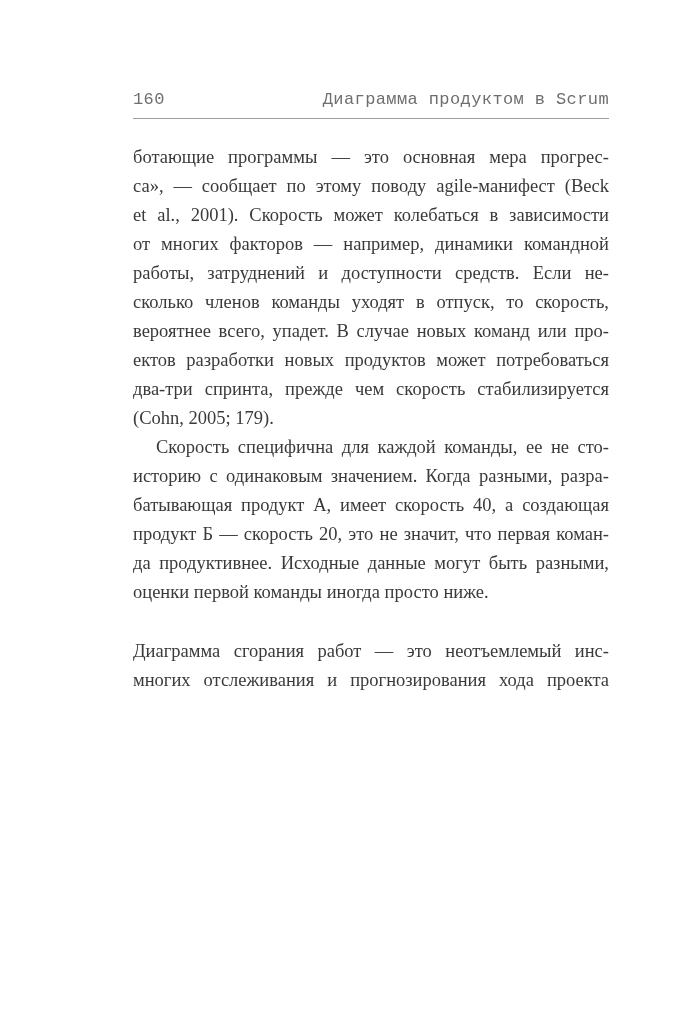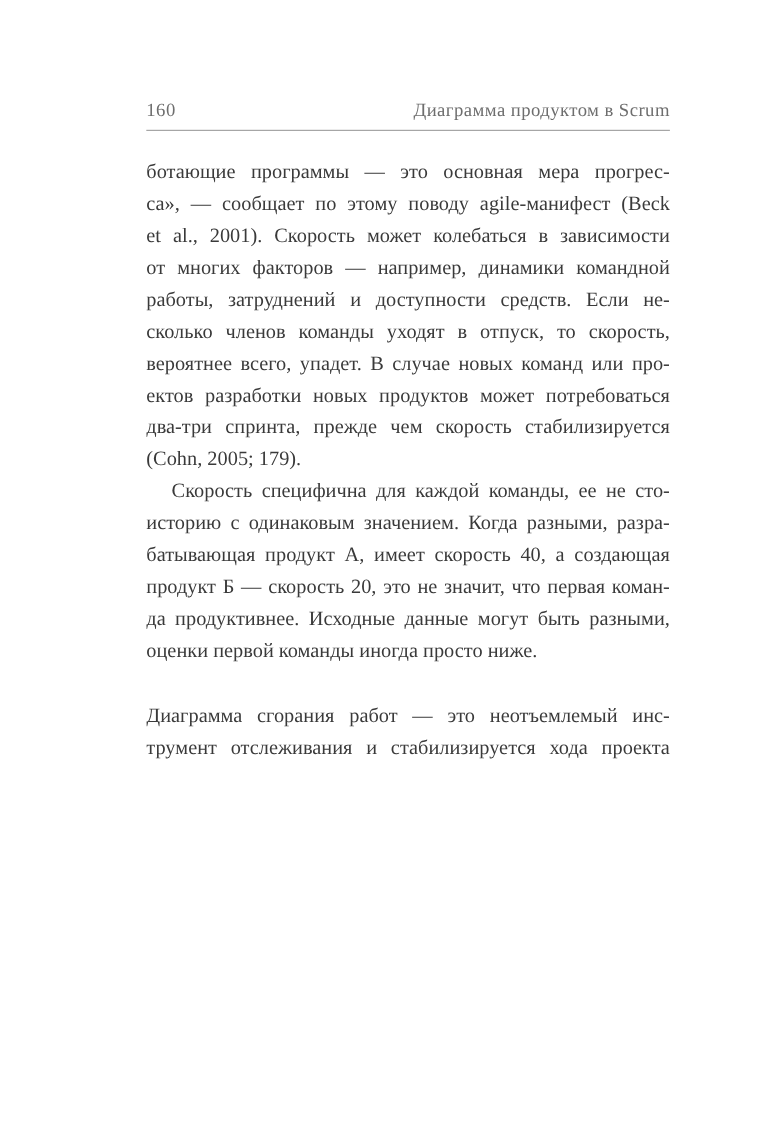--- a/index.html
+++ b/index.html
@@ -14,21 +14,21 @@
   }
   .content {
     margin-left: 133px;
     width: 476px;
   }
   .running-header {
     padding-top: 90px;
     display: flex;
     justify-content: space-between;
     align-items: baseline;
-    font-family: Liberation Serif, serif;
+    font-family: Liberation Mono, monospace;
     font-size: 17px;
     line-height: 20px;
     font-weight: 400;
     color: #6e6e6e;
     letter-spacing: 0.4px;
     border-bottom: 1px solid #9d9d9d;
     padding-bottom: 8px;
   }
   .body-text {
     margin-top: 24px;
@@ -91,17 +91,17 @@
       <div class="line">историю с одинаковым значением. Когда разными, разра-</div>
       <div class="line">батывающая продукт А, имеет скорость 40, а создающая</div>
       <div class="line">продукт Б — скорость 20, это не значит, что первая коман-</div>
       <div class="line">да продуктивнее. Исходные данные могут быть разными,</div>
       <div class="line last">оценки первой команды иногда просто ниже.</div>
     </div>
 
 
     <div class="body-text after-heading">
       <div class="line">Диаграмма сгорания работ — это неотъемлемый инс-</div>
-      <div class="line">трумент отслеживания и стабилизируется хода проекта</div>
+      <div class="line">многих отслеживания и прогнозирования хода проекта</div>
     </div>
 
   </div>
 </div>
 
 </body></html>

